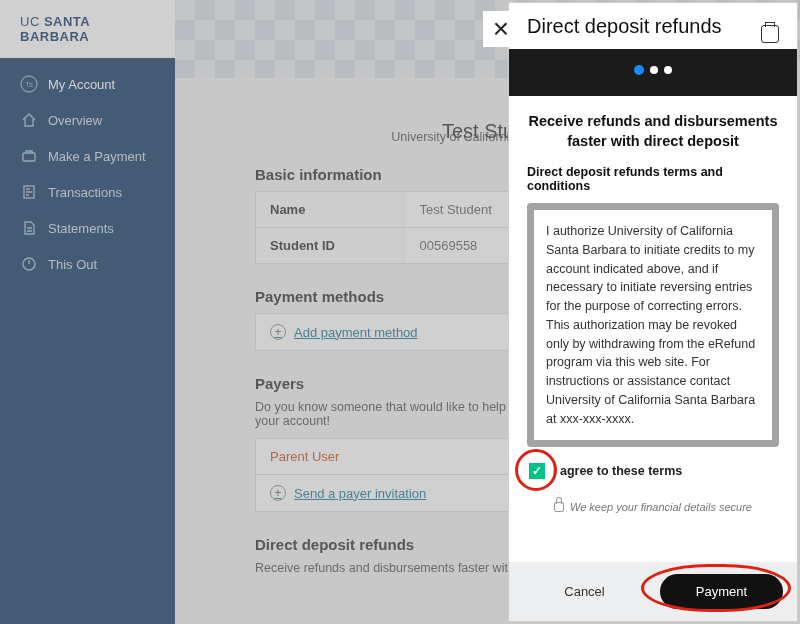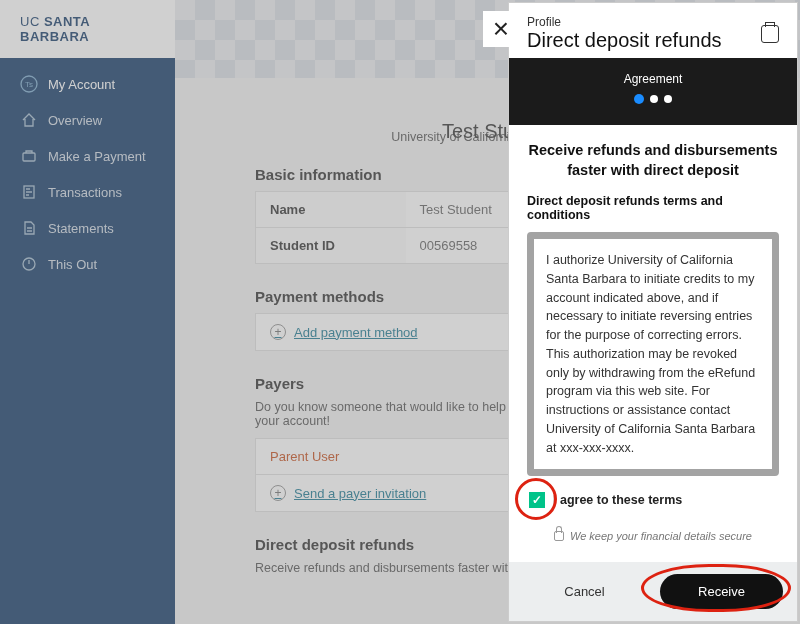--- a/index.html
+++ b/index.html
@@ -213,28 +213,26 @@
 
 <div class="dim"></div>
 
 <aside class="panel">
   <div class="close-x">
     <span>×</span>
   </div>
 
   <div class="panel-head">
     <div class="titles">
-      <small>Profile</small>
       <h2>Direct deposit refunds</h2>
     </div>
     <div class="print-ico"></div>
   </div>
 
   <div class="steps">
-    <span class="lbl">Agreement</span>
     <span class="dots">
       <span class="dot on"></span>
       <span class="dot"></span>
       <span class="dot"></span>
     </span>
   </div>
 
   <div class="panel-body">
     <h3>Receive refunds and disbursements faster with direct deposit</h3>
     <h4>Direct deposit refunds terms and conditions</h4>
@@ -247,16 +245,16 @@
     </label>
 
     <div class="secure">
       <span class="lock"></span>
       <span>We keep your financial details secure</span>
     </div>
   </div>
 
   <div class="panel-foot">
     <div class="btn cancel">Cancel</div>
-    <div class="btn primary">Receive</div>
+    <div class="btn primary">Payment</div>
     <span class="ring2"></span>
   </div>
 </aside>
 
 </body></html>

